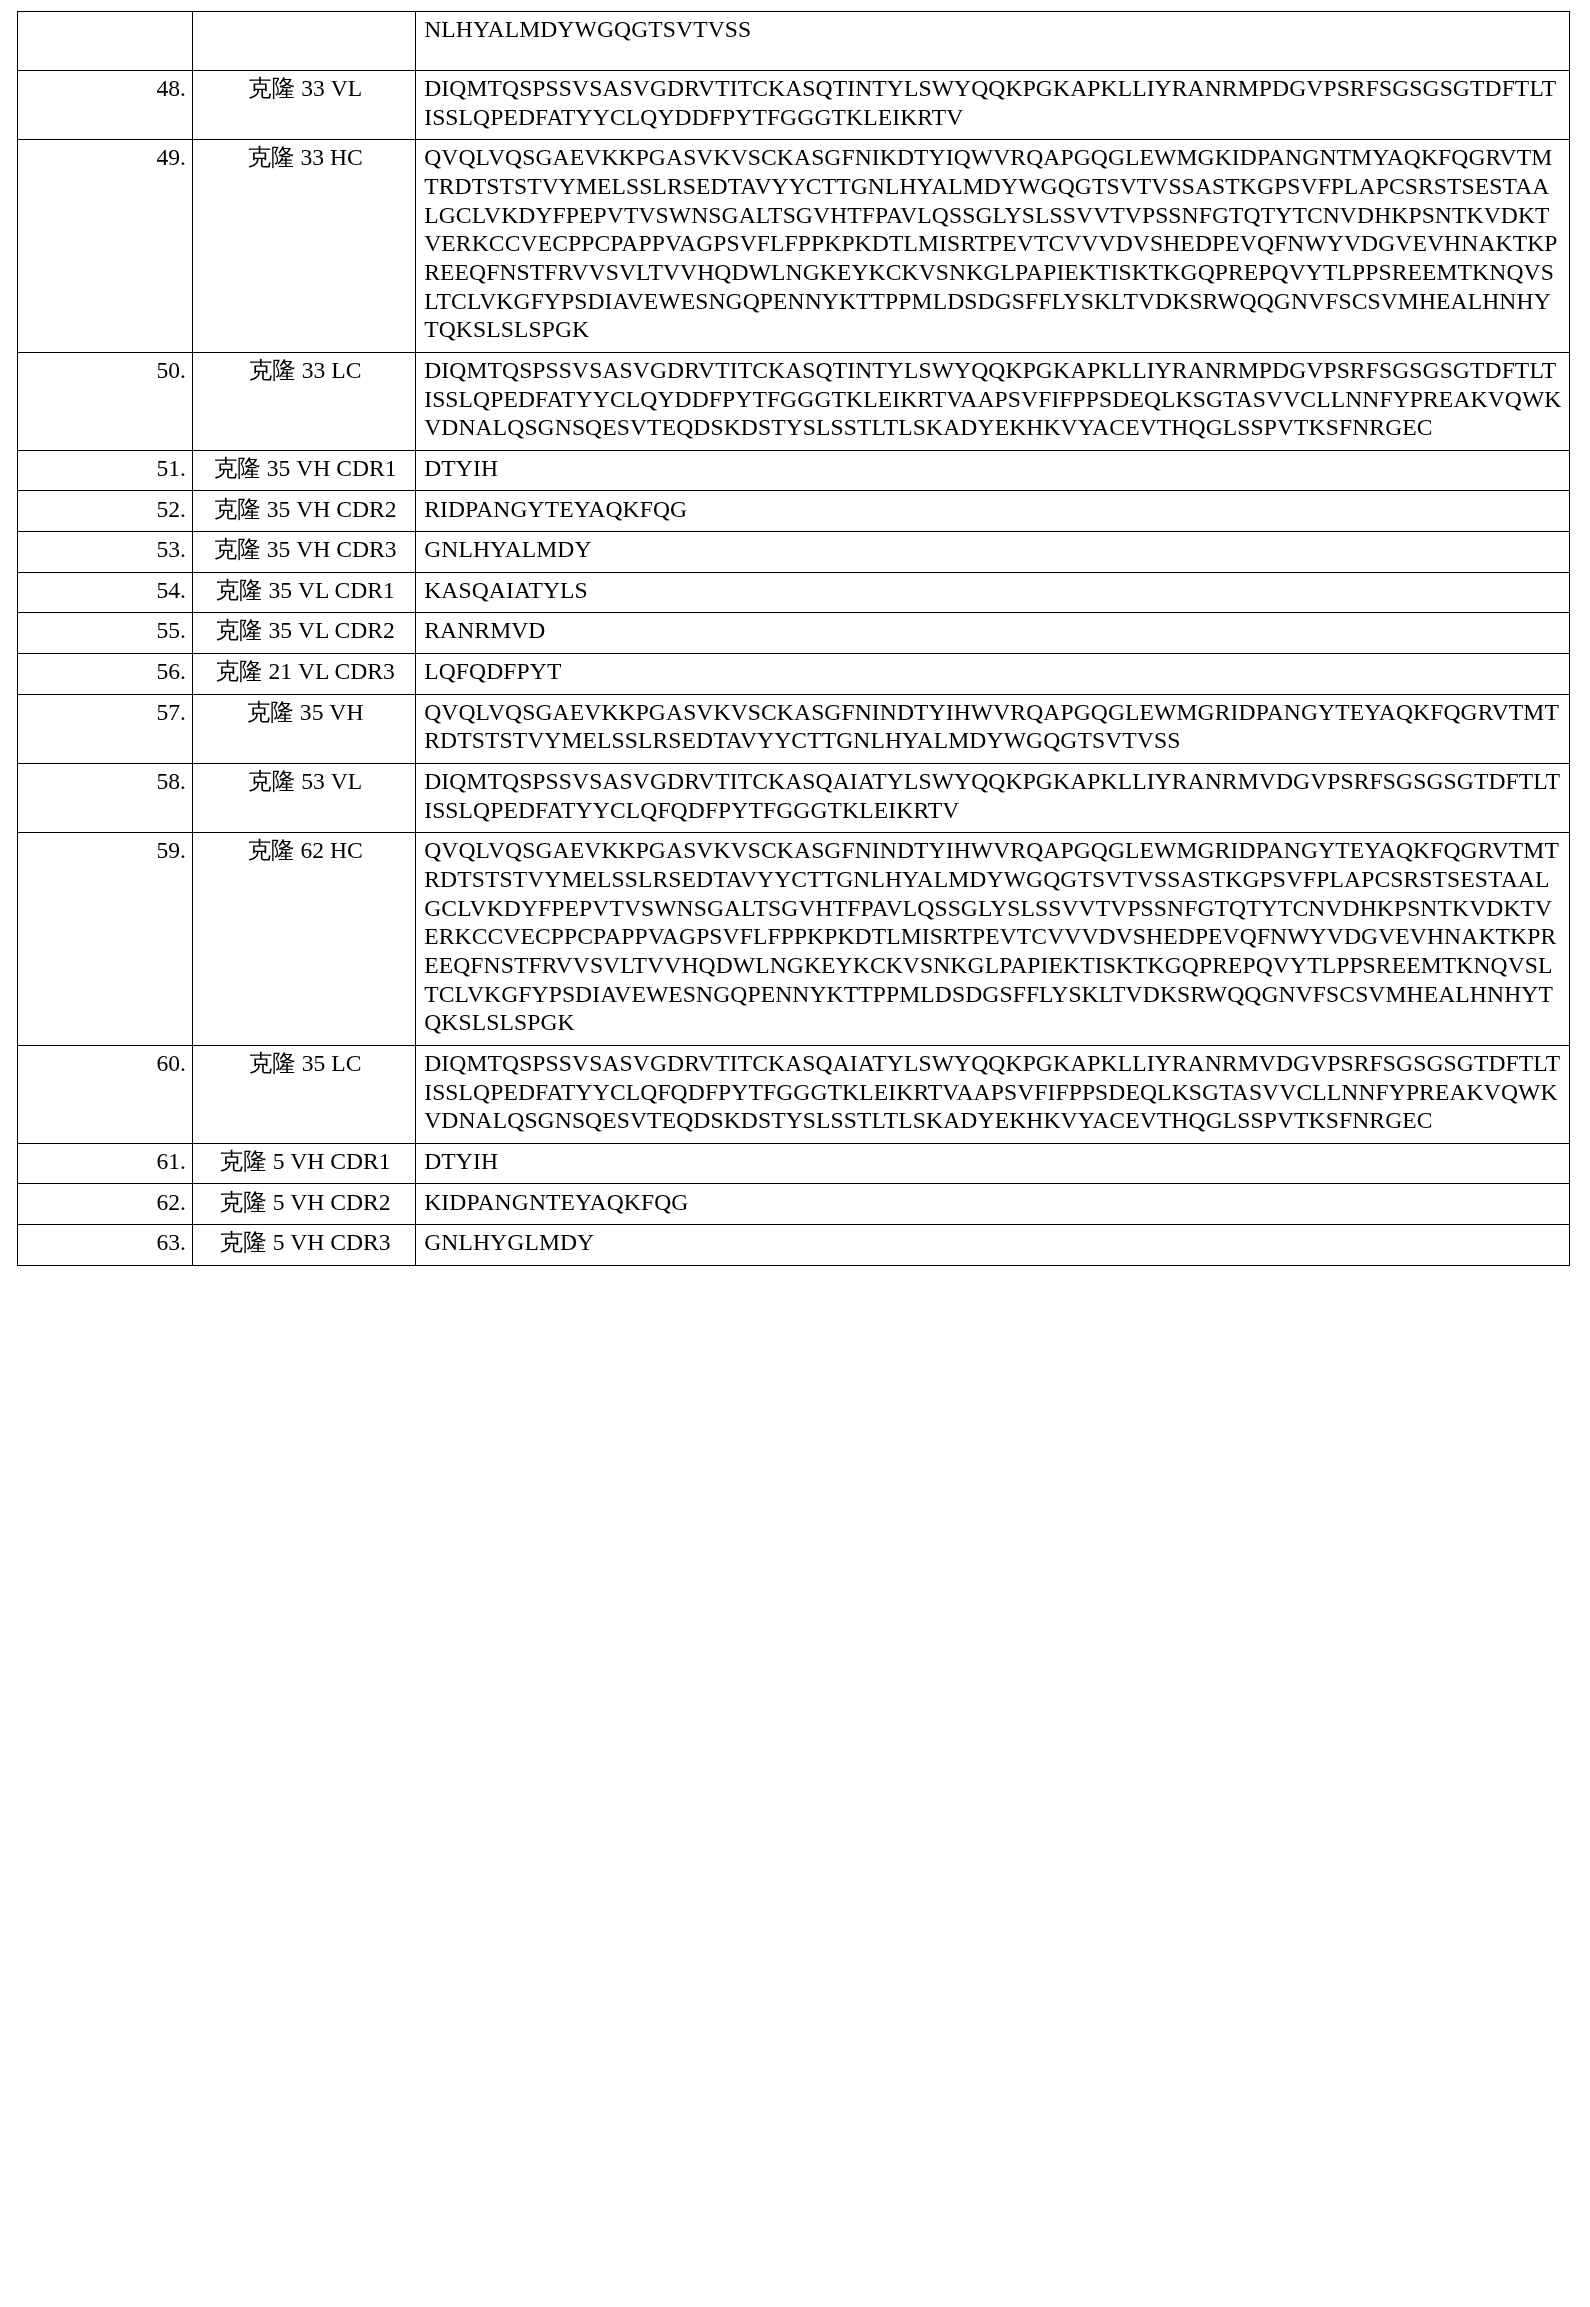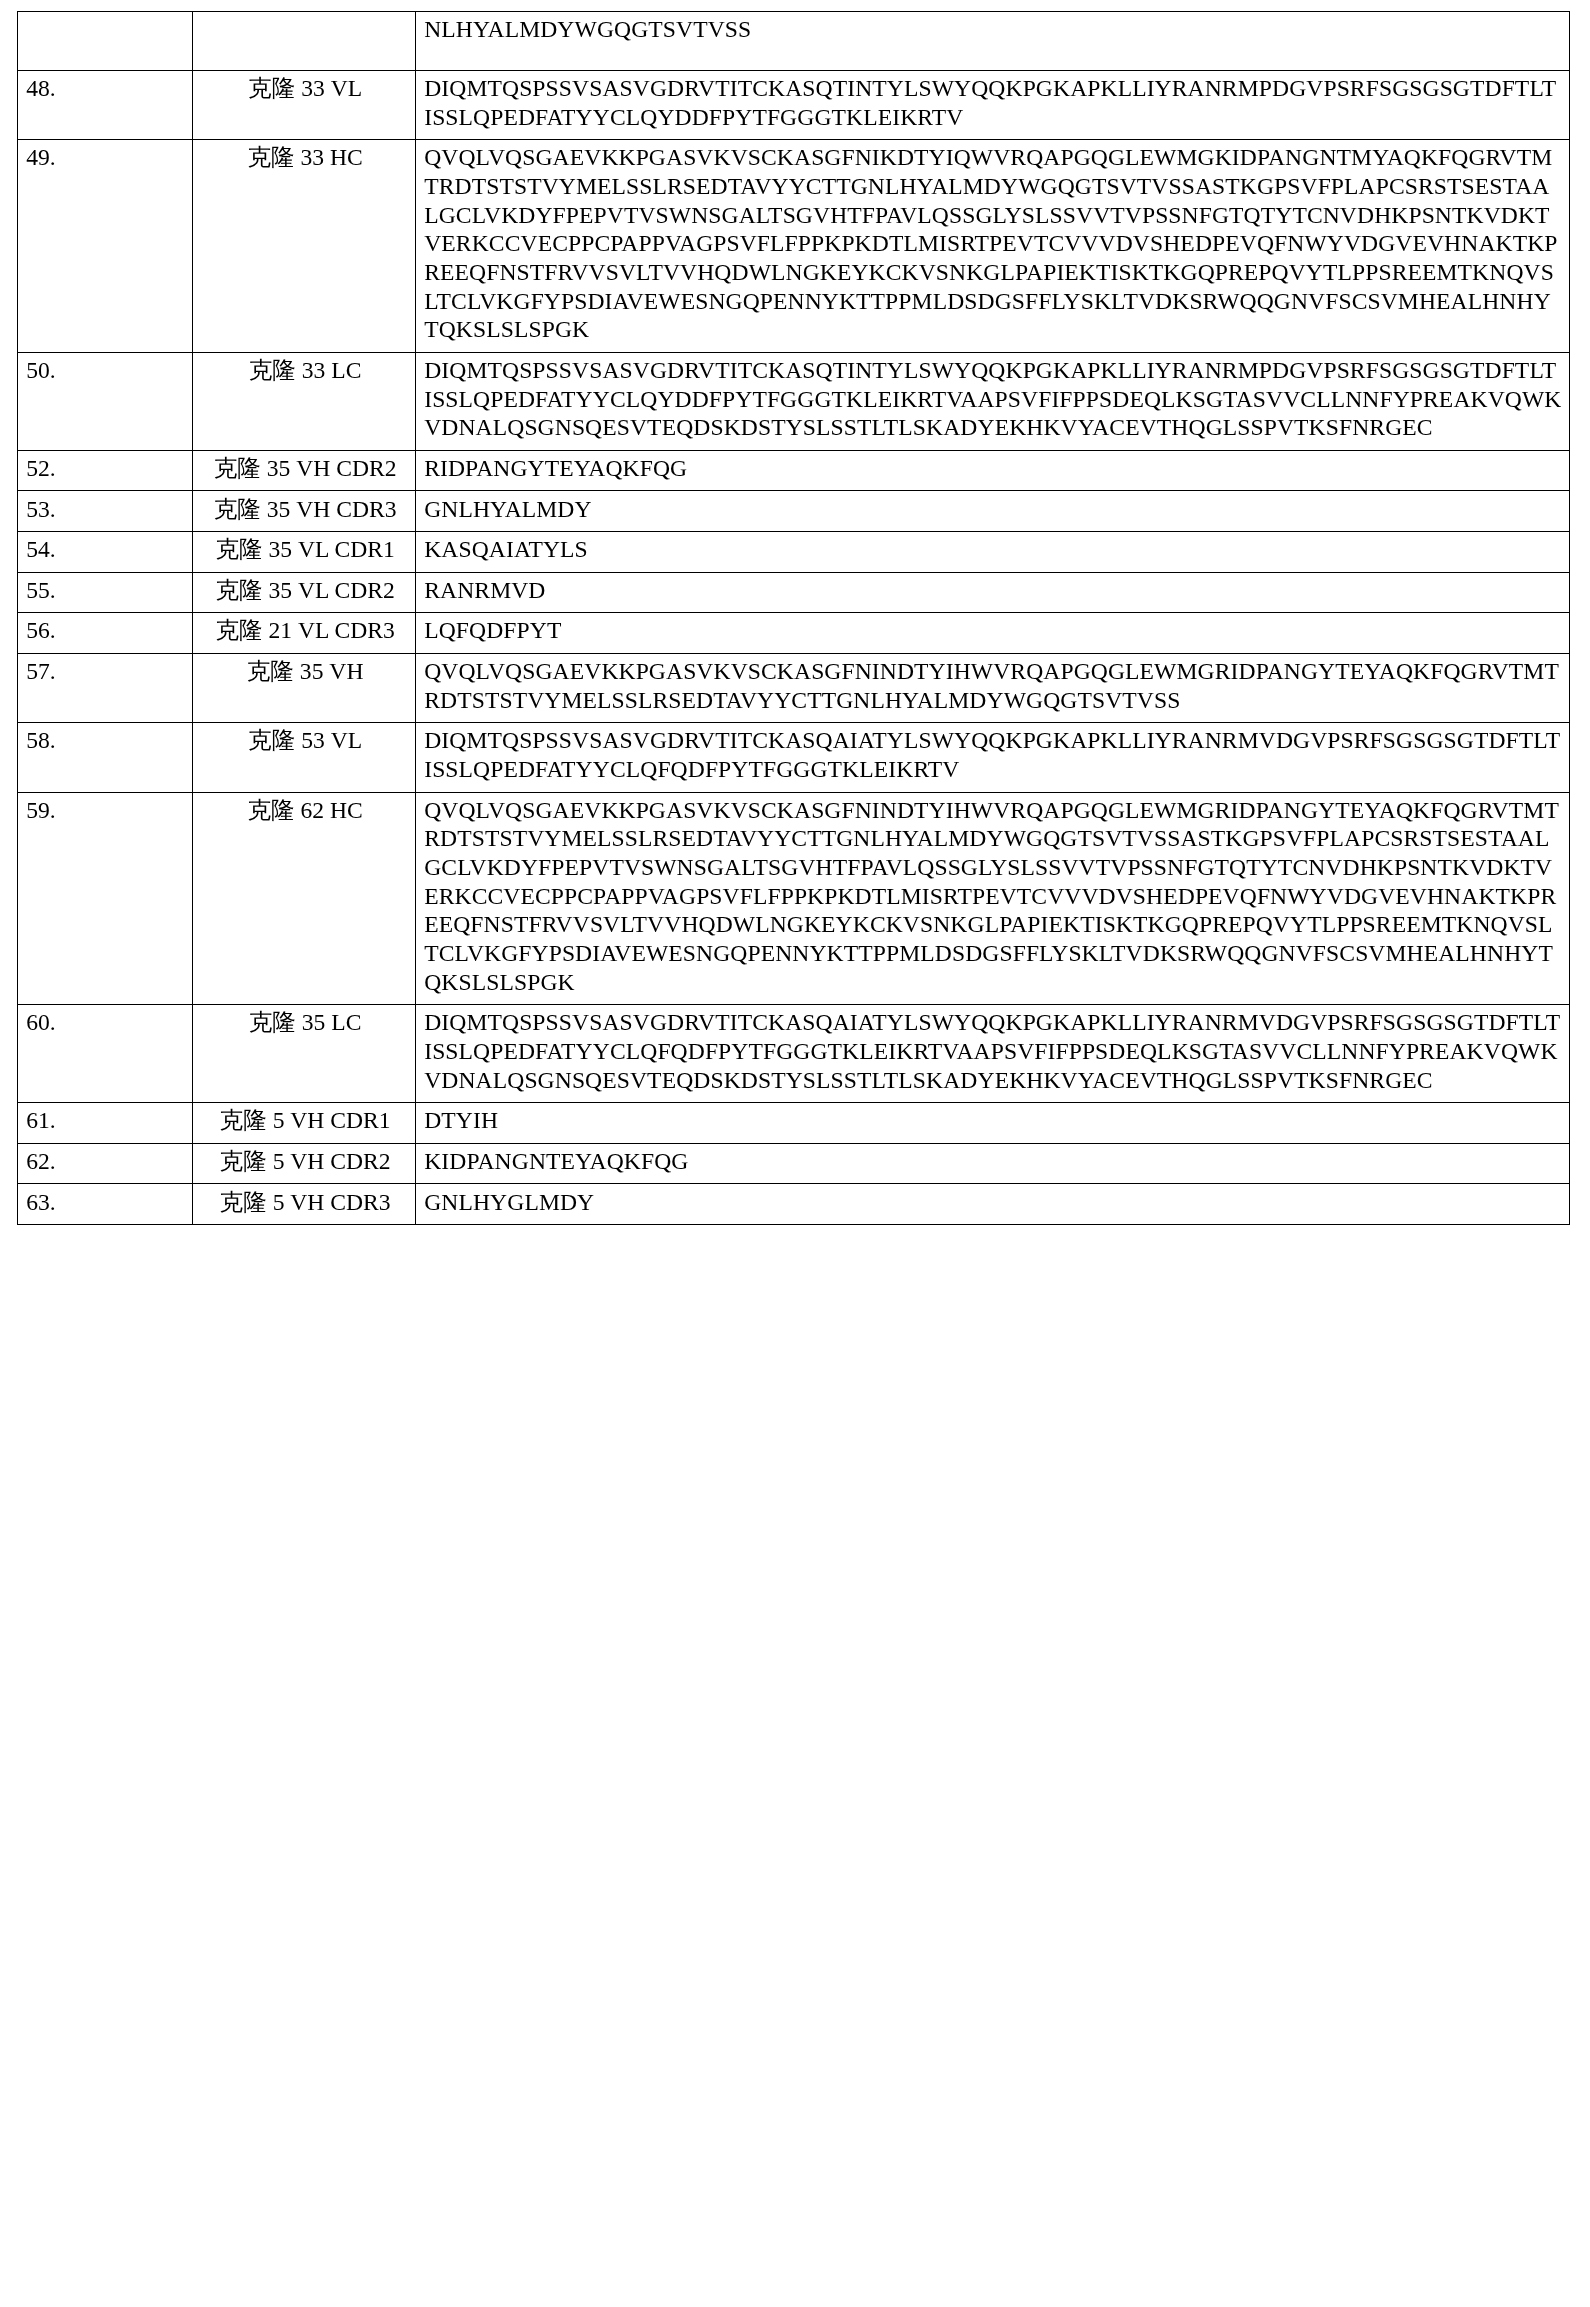--- a/index.html
+++ b/index.html
@@ -32,21 +32,21 @@
     padding: 3.1px 6.3px 7.9px 7.9px;
     font-size: 23.6px;
     line-height: 1.215;
     font-family: "Liberation Serif", "DejaVu Serif", serif;
   }
   col.c-num   { width: 175px; }
   col.c-name  { width: 223px; }
   col.c-seq   { width: 1154px; }
 
   td.num {
-    text-align: left;
+    text-align: right;
     padding-left: 23.6px;
     white-space: nowrap;
   }
   td.name {
     text-align: center;
     padding-left: 20.4px;
     word-break: break-word;
   }
   td.seq {
     text-align: left;
@@ -100,20 +100,27 @@
           </td>
         </tr>
         <tr>
           <td class="num">50.</td>
           <td class="name">克隆 33 LC</td>
           <td class="seq">
             <span class="seqtext">DIQMTQSPSSVSASVGDRVTITCKASQTINTYLSWYQQKPGKAPKLLIYRANRMPDGVPSRFSGSGSGTDFTLTISSLQPEDFATYYCLQYDDFPYTFGGGTKLEIKRTVAAPSVFIFPPSDEQLKSGTASVVCLLNNFYPREAKVQWKVDNALQSGNSQESVTEQDSKDSTYSLSSTLTLSKADYEKHKVYACEVTHQGLSSPVTKSFNRGEC</span>
           </td>
         </tr>
         <tr>
+          <td class="num">51.</td>
+          <td class="name">克隆 35 VH CDR1</td>
+          <td class="seq">
+            <span class="seqtext">DTYIH</span>
+          </td>
+        </tr>
+        <tr>
           <td class="num">52.</td>
           <td class="name">克隆 35 VH CDR2</td>
           <td class="seq">
             <span class="seqtext">RIDPANGYTEYAQKFQG</span>
           </td>
         </tr>
         <tr>
           <td class="num">53.</td>
           <td class="name">克隆 35 VH CDR3</td>
           <td class="seq">

